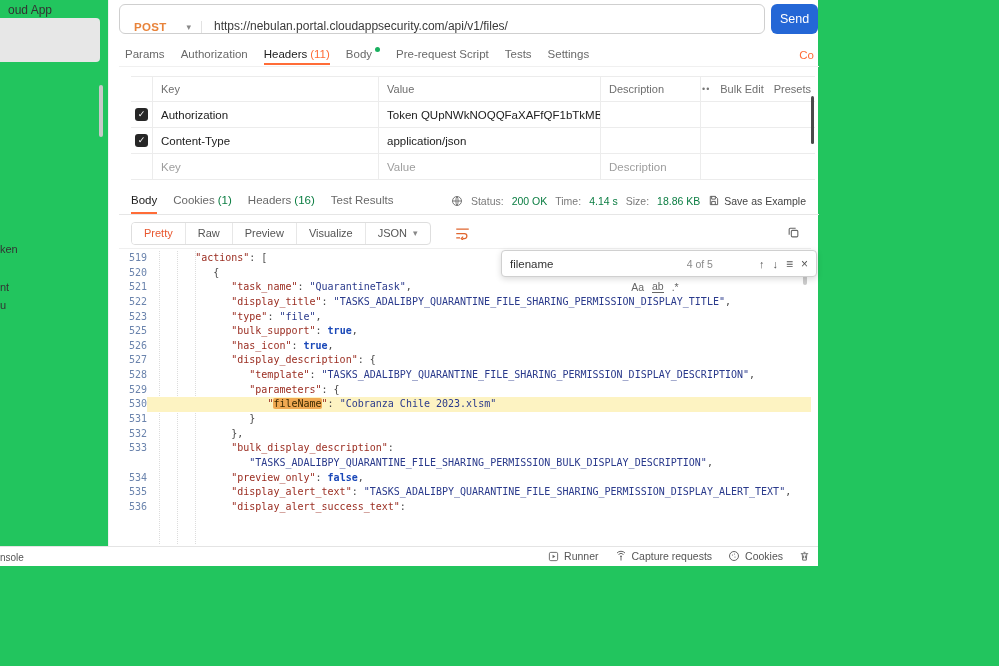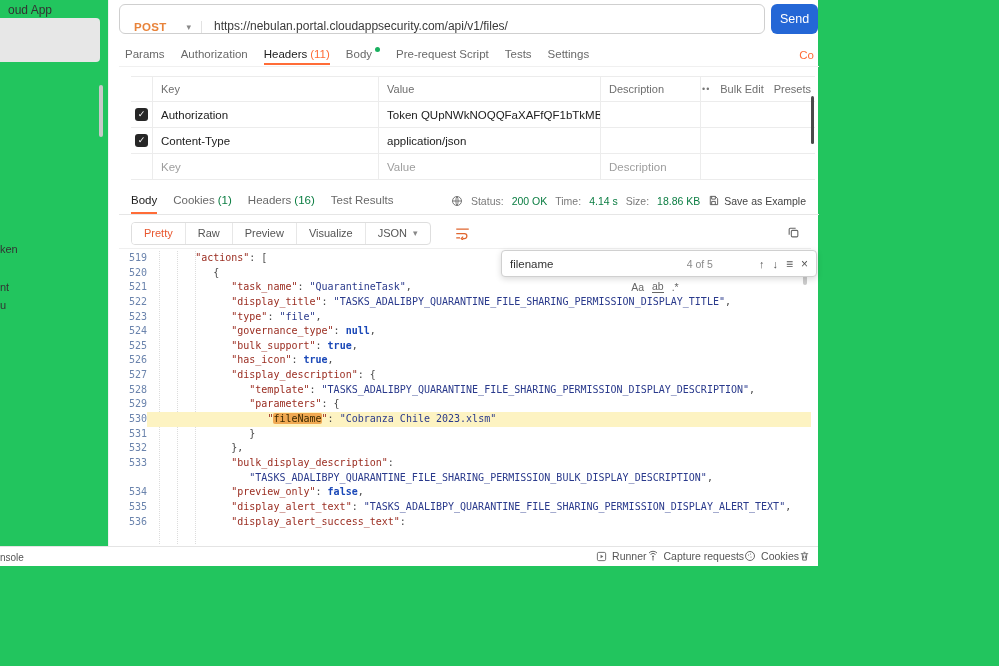--- a/index.html
+++ b/index.html
@@ -97,21 +97,21 @@
   .tok-pun { color:#4a4a4a; }
   .tok-key { color:#9a2c20; }
   .tok-str { color:#2a3a8c; }
   .tok-boo, .tok-nul { color:#1a48b8; font-weight:bold; }
   .tok-match { background:#f0a952; color:#3c2a00; border-radius:2px; }
   .code-scrollthumb { position:absolute; right:4px; top:2px; width:4px; height:32px; background:#ccc; border-radius:2px; }
 
   
   .footer { position:absolute; left:0; top:546px; width:818px; height:20px; border-top:1px solid #e4e4e4; background:#fff; }
   .frag-nsole { position:absolute; left:0; top:5px; font-size:10px; color:#555; }
-  .footer-right { position:absolute; right:8px; top:3px; display:flex; align-items:center; }
+  .footer-right { position:absolute; right:8px; top:3px; display:flex; align-items:center; gap:16px; }
   .fitem { display:flex; align-items:center; gap:5px; color:#555; font-size:10.5px; cursor:pointer; }
 </style>
 </head>
 <body>
 
 <div class="screen">
 
   <div class="frag frag-oudapp">oud App</div>
   <div class="frag-block"></div>
   <div class="left-scrollbar"></div>
@@ -261,24 +261,20 @@
           </div>
           <div class="code-row">
             <span class="ln">522</span>
             <span class="lc"><span class="tok-pun">            </span><span class="tok-key">"display_title"</span><span class="tok-pun">: </span><span class="tok-str">"TASKS_ADALIBPY_QUARANTINE_FILE_SHARING_PERMISSION_DISPLAY_TITLE"</span><span class="tok-pun">,</span></span>
           </div>
           <div class="code-row">
             <span class="ln">523</span>
             <span class="lc"><span class="tok-pun">            </span><span class="tok-key">"type"</span><span class="tok-pun">: </span><span class="tok-str">"file"</span><span class="tok-pun">,</span></span>
           </div>
           <div class="code-row">
-            <span class="ln">524</span>
-            <span class="lc"><span class="tok-pun">            </span><span class="tok-key">"governance_type"</span><span class="tok-pun">: </span><span class="tok-nul">null</span><span class="tok-pun">,</span></span>
-          </div>
-          <div class="code-row">
             <span class="ln">525</span>
             <span class="lc"><span class="tok-pun">            </span><span class="tok-key">"bulk_support"</span><span class="tok-pun">: </span><span class="tok-boo">true</span><span class="tok-pun">,</span></span>
           </div>
           <div class="code-row">
             <span class="ln">526</span>
             <span class="lc"><span class="tok-pun">            </span><span class="tok-key">"has_icon"</span><span class="tok-pun">: </span><span class="tok-boo">true</span><span class="tok-pun">,</span></span>
           </div>
           <div class="code-row">
             <span class="ln">527</span>
             <span class="lc"><span class="tok-pun">            </span><span class="tok-key">"display_description"</span><span class="tok-pun">: {</span></span>

